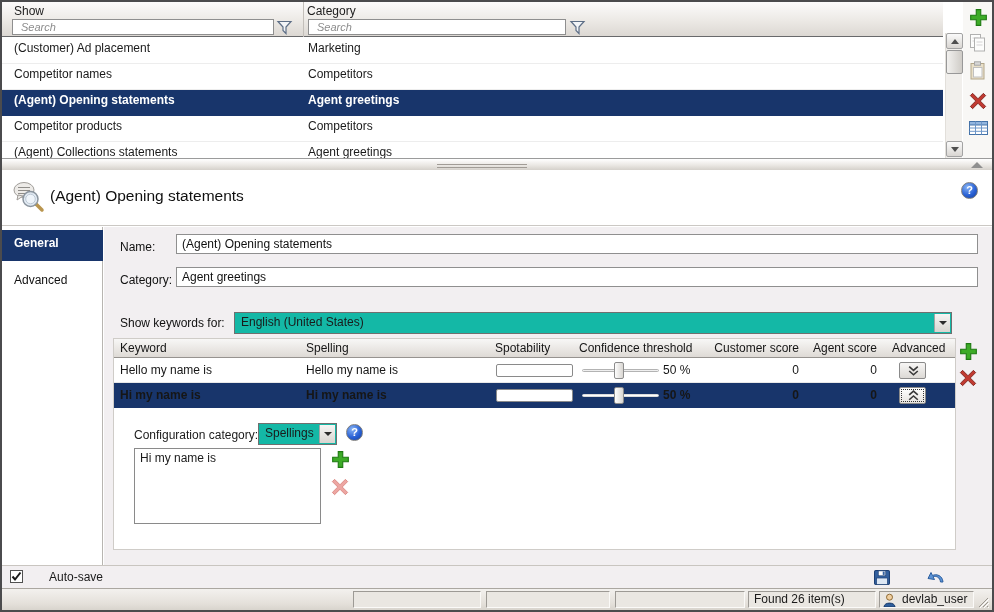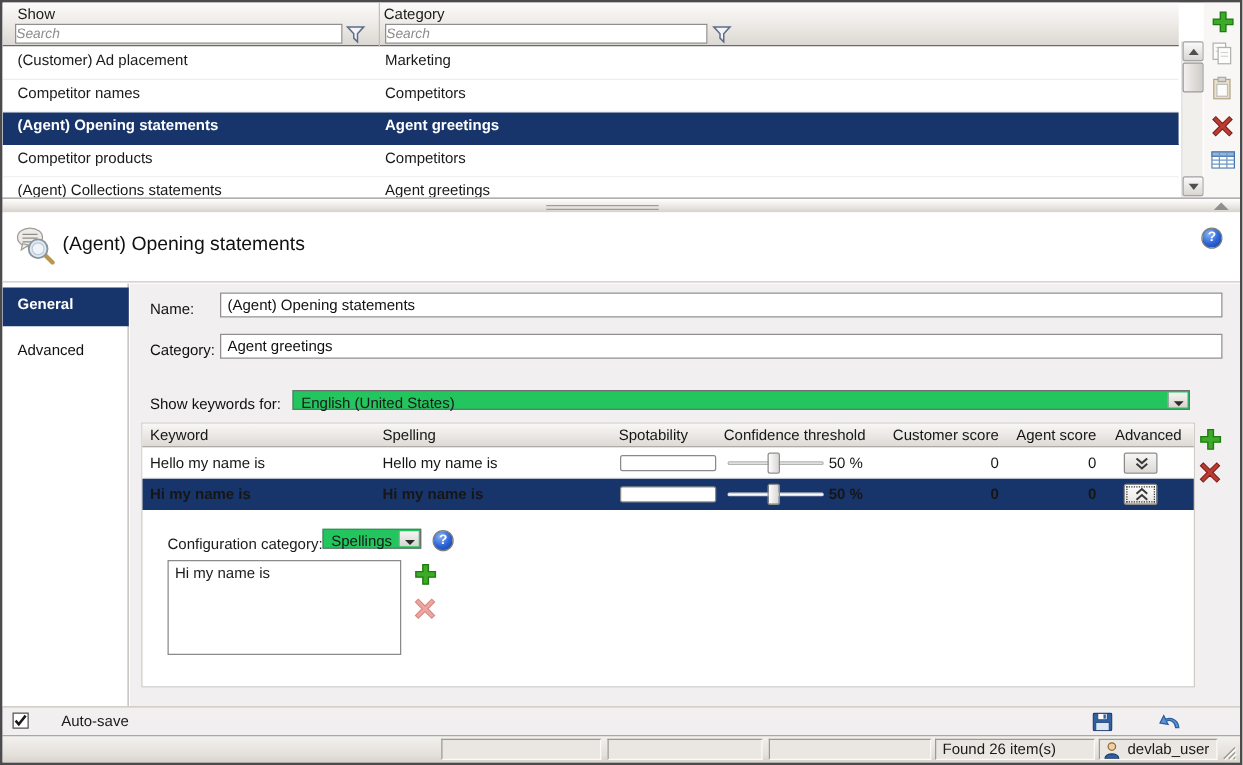--- a/index.html
+++ b/index.html
@@ -11,21 +11,21 @@
     font-size:12px;color:#1a1a1a;overflow:hidden;
   }
   
   .top-pane{position:absolute;left:0;top:0;width:990px;height:156px;background:#fff;overflow:hidden;}
   .grid-header{position:absolute;left:0;top:0;width:941px;height:35px;
     background:linear-gradient(180deg,#fcfbfb 0%,#ece9e5 55%,#dcd8d3 100%);
     border-bottom:1px solid #68696b;}
   .col-sep{position:absolute;top:0;height:35px;width:1px;background:#c3bfba;}
   .hdr-label{position:absolute;top:2px;font-size:12px;color:#1c1c1c;}
   .search-input{position:absolute;top:17px;height:16px;border:1px solid #8f8f8f;background:#fff;
-    font-family:"Liberation Sans",sans-serif;font-size:11px;padding:0 0;color:#222;}
+    font-family:"Liberation Sans",sans-serif;font-size:11px;padding:0 8px;color:#222;}
   .search-input::placeholder{font-style:italic;color:#8c8c8c;}
   .funnel{position:absolute;top:18px;width:18px;height:15px;cursor:pointer;}
   .list-rows{position:absolute;left:0;top:36px;width:941px;height:120px;overflow:hidden;background:#fff;}
   .lrow{position:relative;width:941px;height:26px;line-height:20px;border-bottom:1px solid #ededed;background:#fff;}
   .lrow .c-name{position:absolute;left:12px;top:0;white-space:nowrap;}
   .lrow .c-cat{position:absolute;left:306px;top:0;white-space:nowrap;}
   .lrow.sel{background:#18356b;color:#fff;font-weight:bold;border-bottom:1px solid #18356b;}
   
   .vscroll{position:absolute;left:943px;top:31px;width:17px;height:125px;background:#f1efec;border-left:1px solid #e2dfda;}
   .sbtn{position:absolute;left:0;width:17px;height:16px;background:linear-gradient(180deg,#fafafa,#d9d6d2);
@@ -59,21 +59,21 @@
   .sidebar{position:absolute;left:0;top:57px;width:101px;height:338px;background:#fff;border-right:1px solid #b8b5b1;}
   .tab{position:relative;width:101px;height:31px;line-height:27px;padding-left:12px;cursor:pointer;color:#111;}
   .tab.sel{background:#18356b;color:#fff;font-weight:bold;}
   .tab-general{margin-top:3px;}
   .tab-advanced{margin-top:6px;}
   .content{position:absolute;left:102px;top:57px;width:888px;height:338px;background:#f2eff1;}
   .flabel{position:absolute;color:#101010;white-space:nowrap;}
   .tinput{position:absolute;height:20px;border:1px solid #8f8f8f;background:#fff;
     font-family:"Liberation Sans",sans-serif;font-size:12px;padding:0 5px;color:#111;}
   
-  .combo{position:absolute;height:16px;background:#22c55e;border:1px solid #6f6f6f;}
+  .combo{position:absolute;height:22px;background:#14b8a6;border:1px solid #6f6f6f;}
   .combo .ctext{position:absolute;left:6px;top:0;line-height:18px;white-space:nowrap;}
   .combo .cbtn{position:absolute;right:1px;top:1px;bottom:1px;width:16px;
     background:linear-gradient(180deg,#f6f5f4,#d8d5d0);border-left:1px solid #a5a5a5;cursor:pointer;}
   .combo .cbtn .tri-dn{position:absolute;left:4px;top:7px;border-left:4px solid transparent;border-right:4px solid transparent;border-top:4px solid #2b2b2b;}
   
   .kw-box{position:absolute;left:111px;top:168px;width:843px;height:212px;background:#fff;border:1px solid #cfccc8;}
   .kw-header{position:absolute;left:0;top:0;width:841px;height:19px;
     background:linear-gradient(180deg,#f8f7f6,#dedad5);border-bottom:1px solid #96938f;}
   .kcell{position:absolute;top:0;line-height:18px;white-space:nowrap;color:#161616;}
   .krow{position:absolute;left:0;width:841px;height:25px;background:#fff;border-bottom:1px solid #e8e8e8;}

